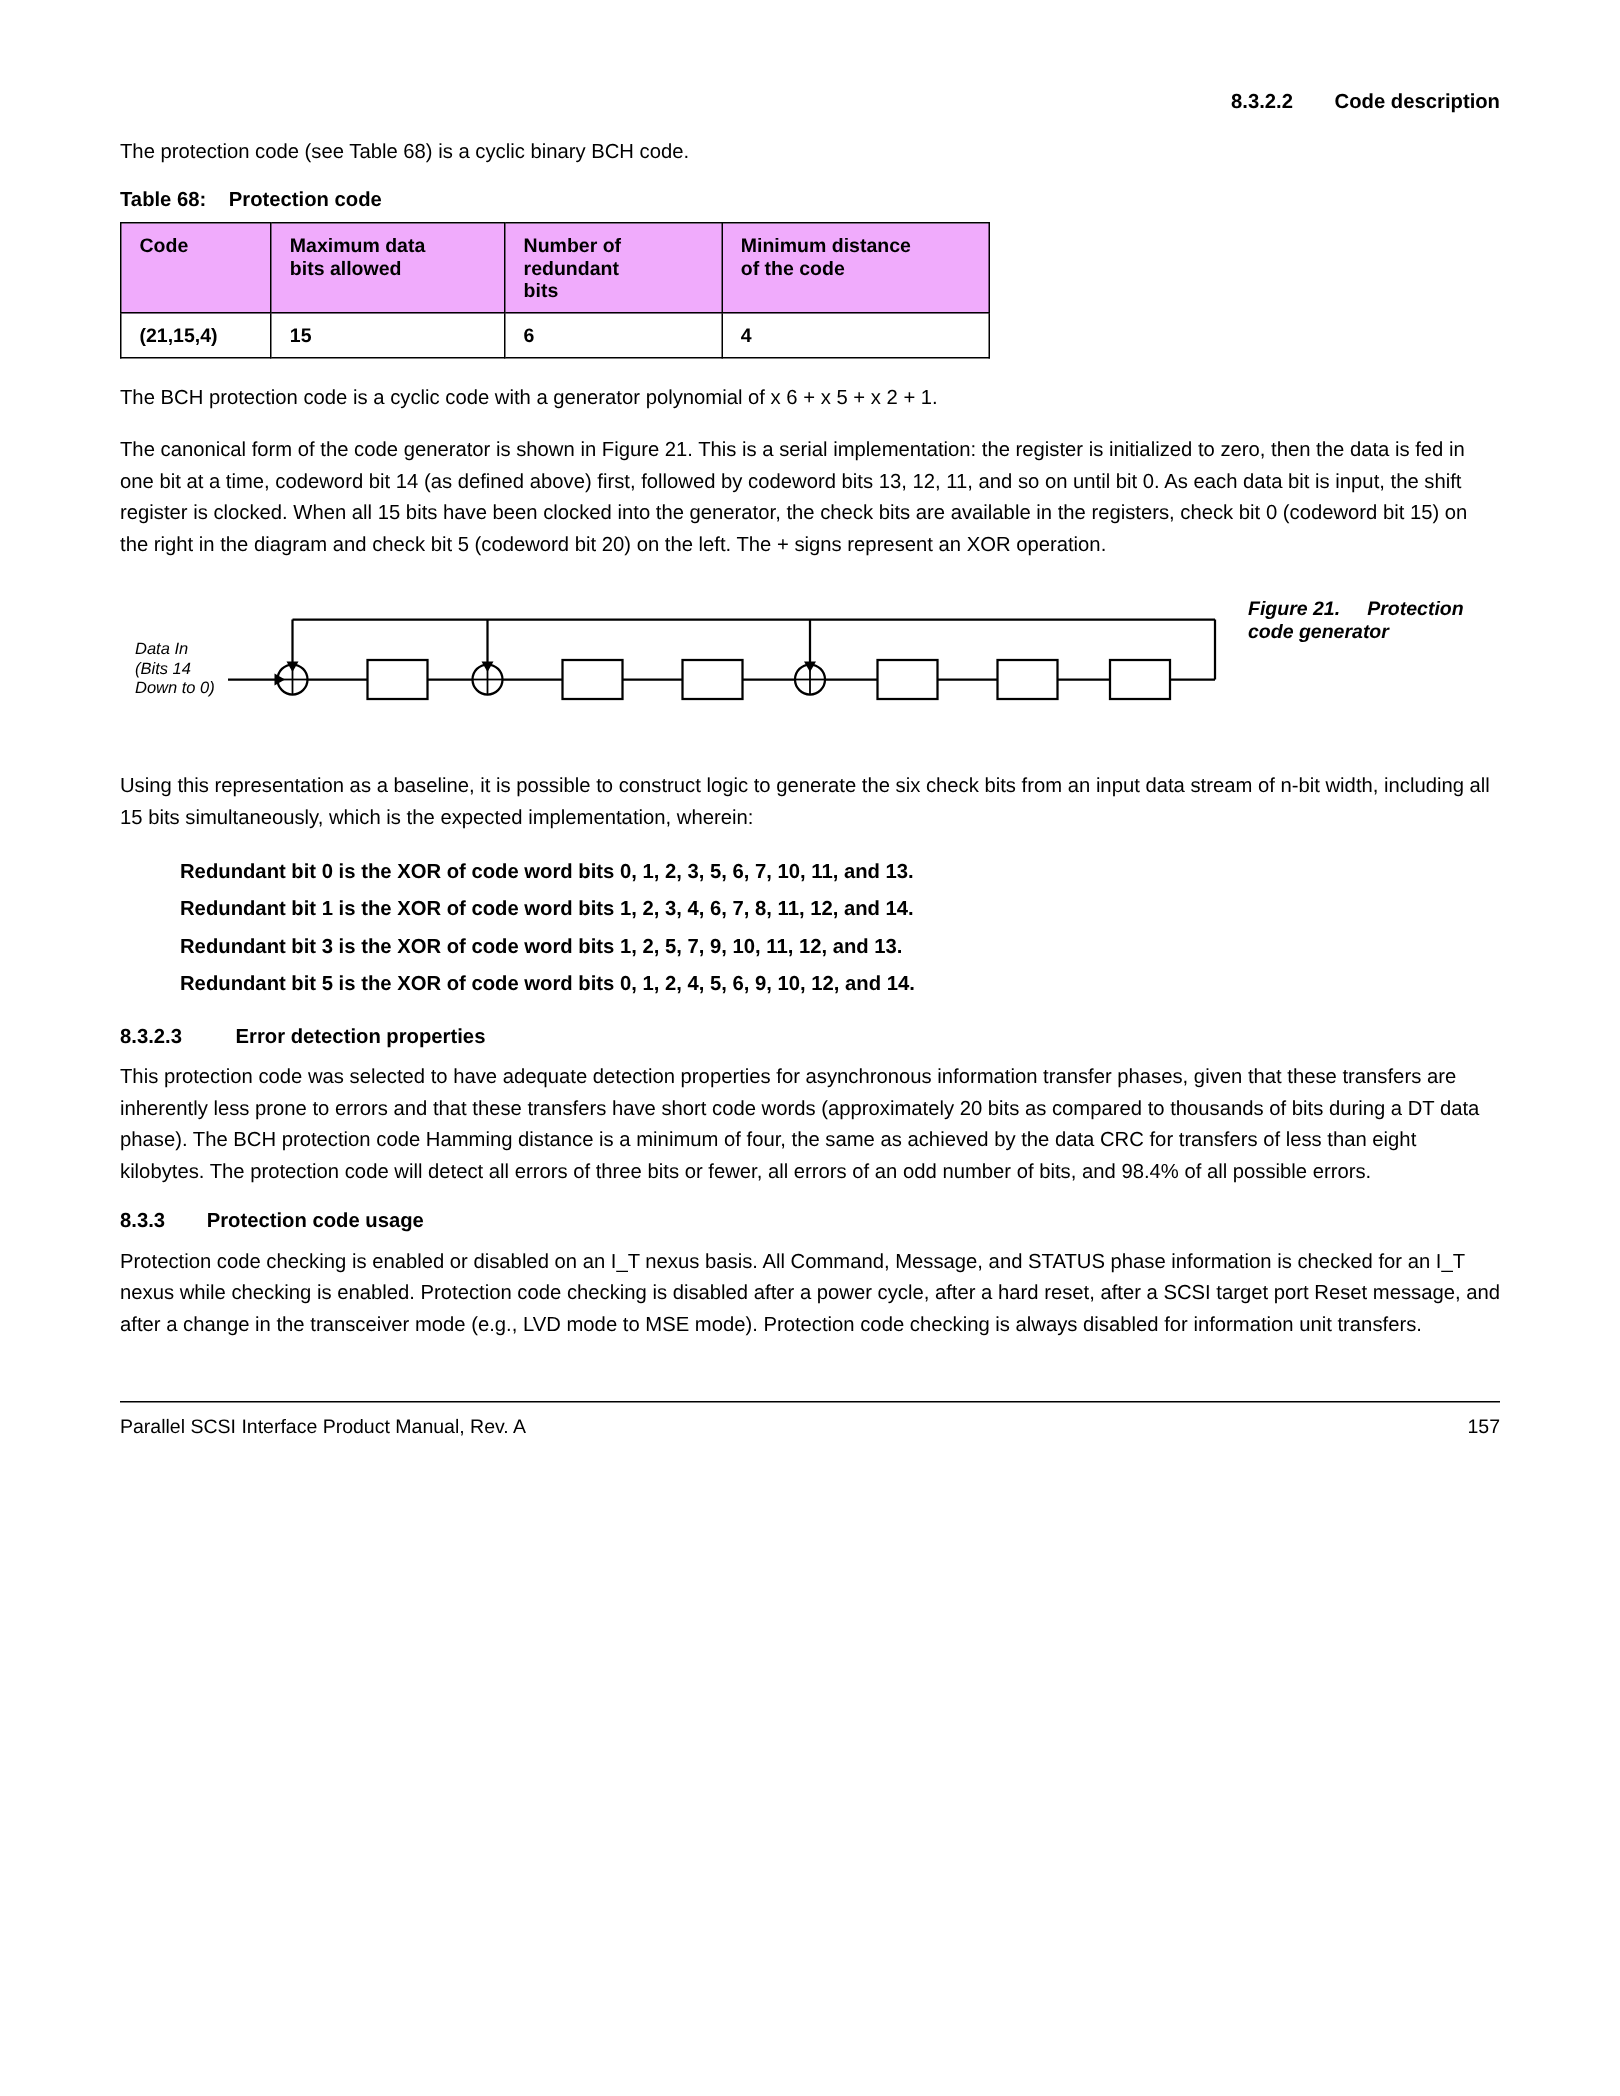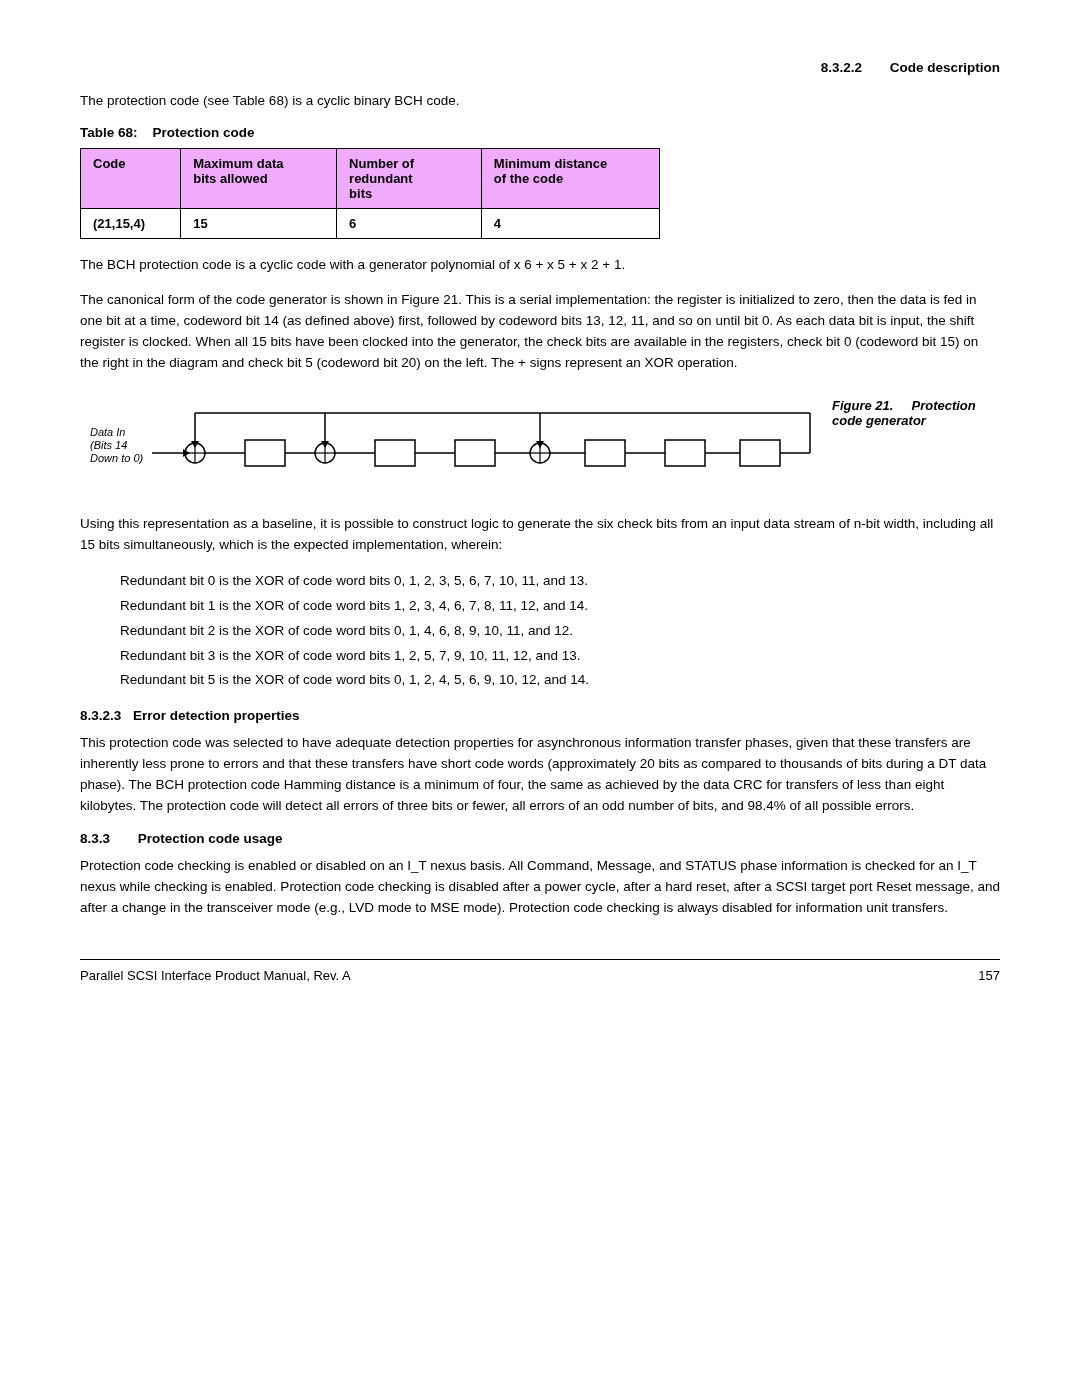--- a/index.html
+++ b/index.html
@@ -71,20 +71,21 @@
       margin-bottom: 16px;
       align-self: flex-start;
       margin-left: 32px;
     }
     .redundant-list {
       margin: 0 0 16px 40px;
       line-height: 1.7;
     }
     .redundant-list p {
       margin-bottom: 2px;
+      font-weight: bold;
     }
     .sub-section-heading {
       font-weight: bold;
       margin-bottom: 10px;
     }
     .footer-bar {
       border-top: 1px solid #000;
       margin-top: 40px;
       padding-top: 8px;
       display: flex;
@@ -198,28 +199,27 @@
     </svg>
   </div>
   <div class="figure-caption">Figure 21.&nbsp;&nbsp;&nbsp;&nbsp; Protection code generator</div>
 </div>
 
 <p class="body-paragraph">Using this representation as a baseline, it is possible to construct logic to generate the six check bits from an input data stream of n-bit width, including all 15 bits simultaneously, which is the expected implementation, wherein:</p>
 
 <div class="redundant-list">
   <p>Redundant bit 0 is the XOR of code word bits 0, 1, 2, 3, 5, 6, 7, 10, 11, and 13.</p>
   <p>Redundant bit 1 is the XOR of code word bits 1, 2, 3, 4, 6, 7, 8, 11, 12, and 14.</p>
-  <p>Redundant bit 2 is the XOR of code word bits 0, 1, 4, 6, 8, 9, 10, 11, and 12.</p>
   <p>Redundant bit 3 is the XOR of code word bits 1, 2, 5, 7, 9, 10, 11, 12, and 13.</p>
   <p>Redundant bit 5 is the XOR of code word bits 0, 1, 2, 4, 5, 6, 9, 10, 12, and 14.</p>
 </div>
 
 <div class="sub-section-heading">
   <span>8.3.2.3</span>
-  <span style="margin-left:8px;">Error detection properties</span>
+  <span style="margin-left:32px;">Error detection properties</span>
 </div>
 
 <p class="body-paragraph">This protection code was selected to have adequate detection properties for asynchronous information transfer phases, given that these transfers are inherently less prone to errors and that these transfers have short code words (approximately 20 bits as compared to thousands of bits during a DT data phase). The BCH protection code Hamming distance is a minimum of four, the same as achieved by the data CRC for transfers of less than eight kilobytes. The protection code will detect all errors of three bits or fewer, all errors of an odd number of bits, and 98.4% of all possible errors.</p>
 
 <div class="sub-section-heading">
   <span>8.3.3</span>
   <span style="margin-left:24px;">Protection code usage</span>
 </div>
 
 <p class="body-paragraph">Protection code checking is enabled or disabled on an I_T nexus basis. All Command, Message, and STATUS phase information is checked for an I_T nexus while checking is enabled. Protection code checking is disabled after a power cycle, after a hard reset, after a SCSI target port Reset message, and after a change in the transceiver mode (e.g., LVD mode to MSE mode). Protection code checking is always disabled for information unit transfers.</p>

